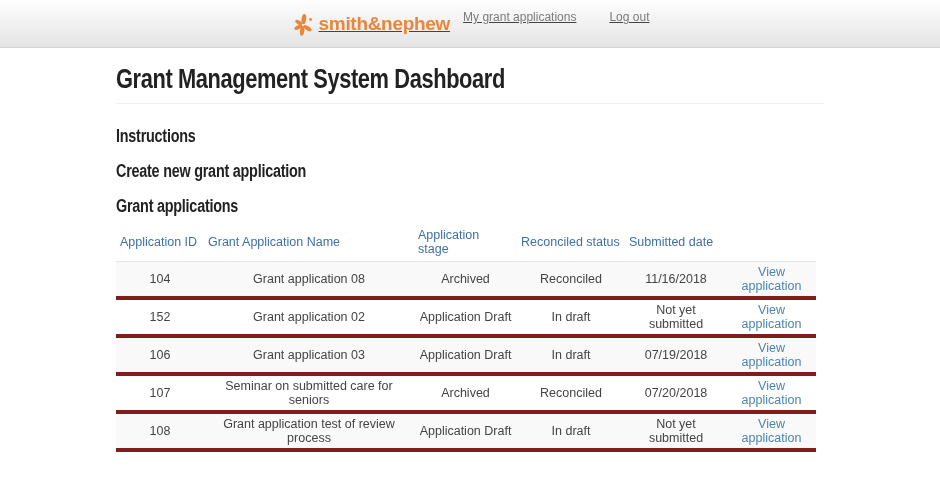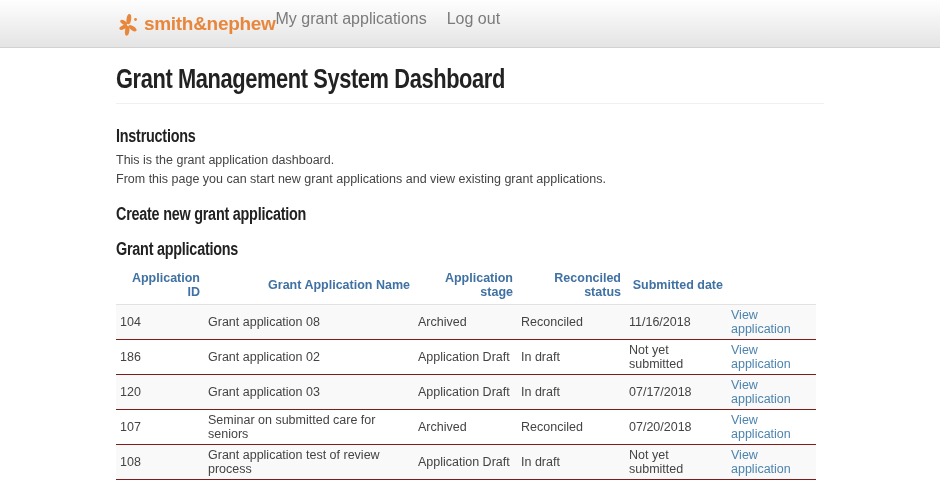--- a/index.html
+++ b/index.html
@@ -14,21 +14,22 @@
   .topbar {
     height: 48px;
     background: linear-gradient(#fefefe, #e4e4e4);
     border-bottom: 1px solid #d2d2d2;
   }
   .topbar-inner {
     width: 708px;
     margin: 0 auto;
     height: 100%;
     display: flex;
-    justify-content: flex-start;
+    justify-content: center;
+    text-decoration: underline;
   }
   .logo {
     display: flex;
     align-items: center;
     gap: 4px;
     height: 100%;
   }
   .logo svg { display: block; }
   .logo-text {
     color: var(--brand-orange, #e8873c);
@@ -37,21 +38,22 @@
     letter-spacing: -0.3px;
   }
   .nav {
     display: flex;
     gap: 20px;
     padding-top: 10px;
   }
   .nav a {
     color: #7b7b7b;
     text-decoration: none;
-    font-size: 16px;
+    font-size: 12px;
+    margin-left: 13px;
   }
 
   
   .container { width: 708px; margin: 0 auto; }
 
   h1.page-title {
     margin-top: 15px;
     font-size: 28px;
     font-weight: bold;
     color: #222;
@@ -89,30 +91,31 @@
   .apps-section h2 { margin-top: 14px; }
 
   
   table.apps-table {
     margin-top: 6px;
     width: 700px;
     border-collapse: collapse;
     font-size: 12.5px;
   }
   table.apps-table th {
-    text-align: right;
+    text-align: left;
     color: var(--table-header-blue, #3f71a3);
-    font-weight: bold;
+    font-weight: normal;
     padding: 5px 4px;
     border-bottom: 1px solid #e2e2e2;
   }
   table.apps-table td {
     padding: 3px 4px;
-    border-bottom: 1px solid #7f1d1d;
+    border-bottom: 4px solid #7f1d1d;
     color: #444;
+    text-align: center;
   }
   table.apps-table tbody tr:nth-child(odd) { background: #f9f9f9; }
   .col-id { width: 88px; }
   .col-name { width: 210px; }
   .col-stage { width: 103px; }
   .col-status { width: 108px; }
   .col-date { width: 102px; }
   .col-view { width: 89px; }
 </style>
 </head>
@@ -142,24 +145,20 @@
   </div>
 </div>
 
 <div class="container">
 
   <h1 class="page-title">Grant Management System Dashboard</h1>
   <hr class="title-rule">
 
   <div class="instructions">
     <h2 class="section-heading">Instructions</h2>
-    <p>
-      <span>This is the grant application dashboard.</span><br>
-      <span>From this page you can start new grant applications and view existing grant applications.</span>
-    </p>
   </div>
 
   <div class="create-section">
     <h2 class="section-heading">Create new grant application</h2>
   </div>
 
   <div class="apps-section">
     <h2 class="section-heading">Grant applications</h2>
     <table class="apps-table">
       <thead>
@@ -175,33 +174,33 @@
       <tbody>
           <tr>
             <td>104</td>
             <td>Grant application 08</td>
             <td>Archived</td>
             <td>Reconciled</td>
             <td>11/16/2018</td>
             <td><a href="#" class="link">View application</a></td>
           </tr>
           <tr>
-            <td>186</td>
+            <td>152</td>
             <td>Grant application 02</td>
             <td>Application Draft</td>
             <td>In draft</td>
             <td>Not yet submitted</td>
             <td><a href="#" class="link">View application</a></td>
           </tr>
           <tr>
-            <td>120</td>
+            <td>106</td>
             <td>Grant application 03</td>
             <td>Application Draft</td>
             <td>In draft</td>
-            <td>07/17/2018</td>
+            <td>07/19/2018</td>
             <td><a href="#" class="link">View application</a></td>
           </tr>
           <tr>
             <td>107</td>
             <td>Seminar on submitted care for seniors</td>
             <td>Archived</td>
             <td>Reconciled</td>
             <td>07/20/2018</td>
             <td><a href="#" class="link">View application</a></td>
           </tr>

